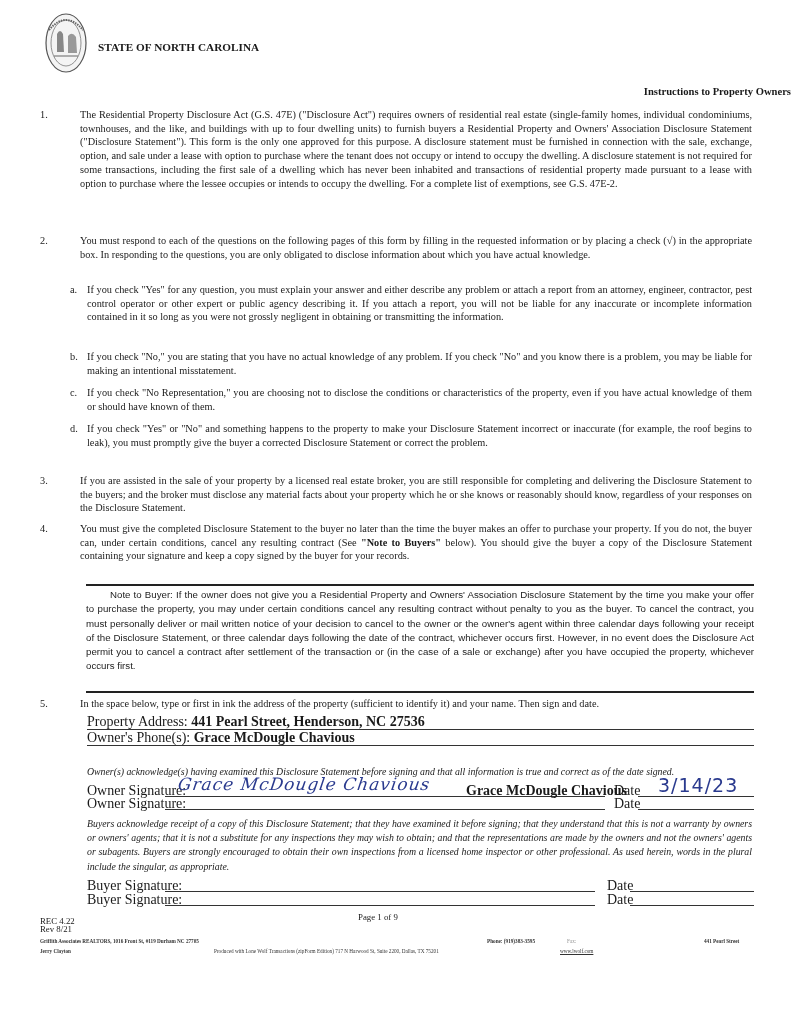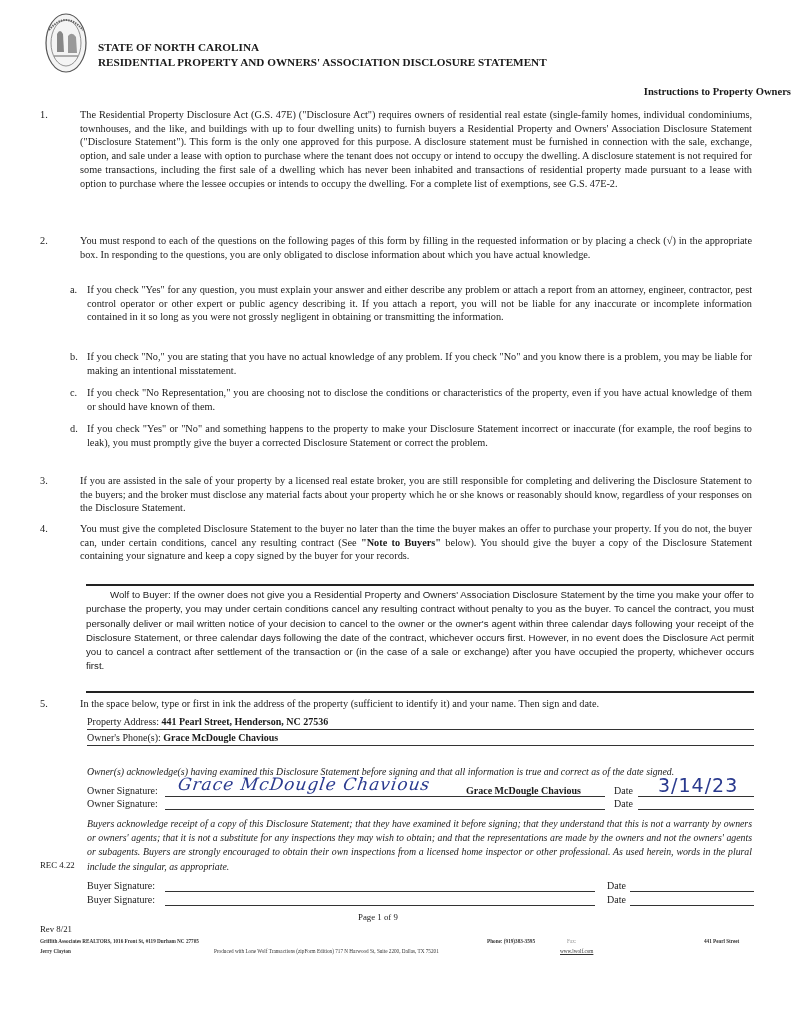--- a/index.html
+++ b/index.html
@@ -24,21 +24,21 @@
   .sub .num { position: absolute; left: -17px; top: 0; }
 
   
   .rule-thick { position: absolute; left: 86px; width: 668px; height: 2px; background: #222; }
   .note { position: absolute; left: 86px; width: 668px; top: 588px;
           font-family: "Liberation Sans", "DejaVu Sans", sans-serif;
           font-size: 9.7px; line-height: 14.3px; text-align: justify; color: #222; }
   .note .lead { padding-left: 24px; }
 
   
-  .field-row { position: absolute; left: 87px; font-size: 10px; line-height: 12px; white-space: nowrap; text-align: right; }
+  .field-row { position: absolute; left: 87px; font-size: 14px; line-height: 12px; white-space: nowrap; text-align: right; }
   .field-row b { font-weight: bold; }
   .uline { position: absolute; height: 1px; background: #333; }
   .ack { position: absolute; left: 87px; width: 665px; font-style: italic; font-size: 9.8px; line-height: 14.2px; text-align: justify; }
   .sig-script { position: absolute; font-family: "DejaVu Serif", serif; font-style: italic; color: #2a3a8e; font-size: 17px; white-space: nowrap; transform: skewX(-8deg); letter-spacing: 1px; }
   .date-script { position: absolute; font-family: "DejaVu Sans", sans-serif; color: #2a3a8e; font-size: 19px; white-space: nowrap; letter-spacing: 1px; }
 
   
   .foot { position: absolute; font-size: 8.8px; line-height: 11px; white-space: nowrap; }
   .tiny { position: absolute; font-size: 5.2px; line-height: 7px; white-space: nowrap; color: #333; }
   .tiny.bold { font-weight: bold; }
@@ -52,21 +52,20 @@
   <svg class="seal" viewBox="0 0 42 62">
     <ellipse cx="21" cy="31" rx="20" ry="29" fill="#f4f4f4" stroke="#555" stroke-width="1.2"></ellipse>
     <ellipse cx="21" cy="31" rx="15" ry="23" fill="none" stroke="#777" stroke-width="0.8"></ellipse>
     <path d="M12 22 q3 -6 6 0 l1 18 h-7z" fill="#888"></path>
     <path d="M23 24 q4 -5 8 1 l1 16 h-9z" fill="#999"></path>
     <path d="M9 44 h24" stroke="#666" stroke-width="1"></path>
     <path d="M4 18 q17 -20 34 0" fill="none" stroke="#666" stroke-width="2" stroke-dasharray="1.5 1"></path>
   </svg>
 
   <div class="hdr-title">STATE OF NORTH CAROLINA</div>
-  <div class="hdr-sub">RESIDENTIAL PROPERTY AND OWNERS' ASSOCIATION DISCLOSURE STATEMENT</div>
   <div class="instr-heading">Instructions to Property Owners</div>
 
   <div class="item" style="top:108px;">
     <span class="num">1.</span>
     <div class="body">The Residential Property Disclosure Act (G.S. 47E) ("Disclosure Act") requires owners of residential real estate (single-family homes, individual condominiums, townhouses, and the like, and buildings with up to four dwelling units) to furnish buyers a Residential Property and Owners' Association Disclosure Statement ("Disclosure Statement"). This form is the only one approved for this purpose. A disclosure statement must be furnished in connection with the sale, exchange, option, and sale under a lease with option to purchase where the tenant does not occupy or intend to occupy the dwelling. A disclosure statement is not required for some transactions, including the first sale of a dwelling which has never been inhabited and transactions of residential property made pursuant to a lease with option to purchase where the lessee occupies or intends to occupy the dwelling. For a complete list of exemptions, see G.S. 47E-2.</div>
   </div>
 
   <div class="item" style="top:234px;">
     <span class="num">2.</span>
     <div class="body">You must respond to each of the questions on the following pages of this form by filling in the requested information or by placing a check (√) in the appropriate box. In responding to the questions, you are only obligated to disclose information about which you have actual knowledge.</div>
@@ -94,21 +93,21 @@
     <div class="body">If you are assisted in the sale of your property by a licensed real estate broker, you are still responsible for completing and delivering the Disclosure Statement to the buyers; and the broker must disclose any material facts about your property which he or she knows or reasonably should know, regardless of your responses on the Disclosure Statement.</div>
   </div>
 
   <div class="item" style="top:522px;">
     <span class="num">4.</span>
     <div class="body"><span>You must give the completed Disclosure Statement to the buyer no later than the time the buyer makes an offer to purchase your property. If you do not, the buyer can, under certain conditions, cancel any resulting contract (See </span><b>"Note to Buyers"</b><span> below). You should give the buyer a copy of the Disclosure Statement containing your signature and keep a copy signed by the buyer for your records.</span></div>
   </div>
 
   <div class="rule-thick" style="top:584px;"></div>
   <div class="note">
-    <span class="lead">Wolf to Buyer:</span>
+    <span class="lead">Note to Buyer:</span>
     <span>If the owner does not give you a Residential Property and Owners' Association Disclosure Statement by the time you make your offer to purchase the property, you may under certain conditions cancel any resulting contract without penalty to you as the buyer. To cancel the contract, you must personally deliver or mail written notice of your decision to cancel to the owner or the owner's agent within three calendar days following your receipt of the Disclosure Statement, or three calendar days following the date of the contract, whichever occurs first. However, in no event does the Disclosure Act permit you to cancel a contract after settlement of the transaction or (in the case of a sale or exchange) after you have occupied the property, whichever occurs first.</span>
   </div>
   <div class="rule-thick" style="top:691px;"></div>
 
   <div class="item" style="top:697px;">
     <span class="num">5.</span>
     <div class="body">In the space below, type or first in ink the address of the property (sufficient to identify it) and your name. Then sign and date.</div>
   </div>
 
   <div class="field-row" style="top:716px;">
@@ -143,21 +142,21 @@
   <div class="field-row" style="top:880px;">Buyer Signature:</div>
   <div class="uline" style="left:165px; top:891px; width:430px;"></div>
   <div class="field-row" style="left:607px; top:880px;">Date</div>
   <div class="uline" style="left:630px; top:891px; width:124px;"></div>
 
   <div class="field-row" style="top:894px;">Buyer Signature:</div>
   <div class="uline" style="left:165px; top:905px; width:430px;"></div>
   <div class="field-row" style="left:607px; top:894px;">Date</div>
   <div class="uline" style="left:630px; top:905px; width:124px;"></div>
 
-  <div class="foot" style="left:40px; top:860px;">REC 4.22</div>
+  <div class="foot" style="left:40px; top:916px;">REC 4.22</div>
   <div class="foot" style="left:40px; top:924px;">Rev 8/21</div>
   <div class="foot" style="left:358px; top:912px;">Page 1 of 9</div>
 
   <div class="tiny bold" style="left:40px; top:938px;">Griffith Associates REALTORS, 1016 Front St, #119 Durham NC 27705</div>
   <div class="tiny bold" style="left:487px; top:938px;">Phone: (919)383-3595</div>
   <div class="tiny" style="left:567px; top:938px; color:#999;">Fax:</div>
   <div class="tiny bold" style="left:704px; top:938px;">441 Pearl Street</div>
 
   <div class="tiny bold" style="left:40px; top:948px;">Jerry Clayton</div>
   <div class="tiny" style="left:214px; top:948px;">Produced with Lone Wolf Transactions (zipForm Edition) 717 N Harwood St, Suite 2200, Dallas, TX  75201</div>

